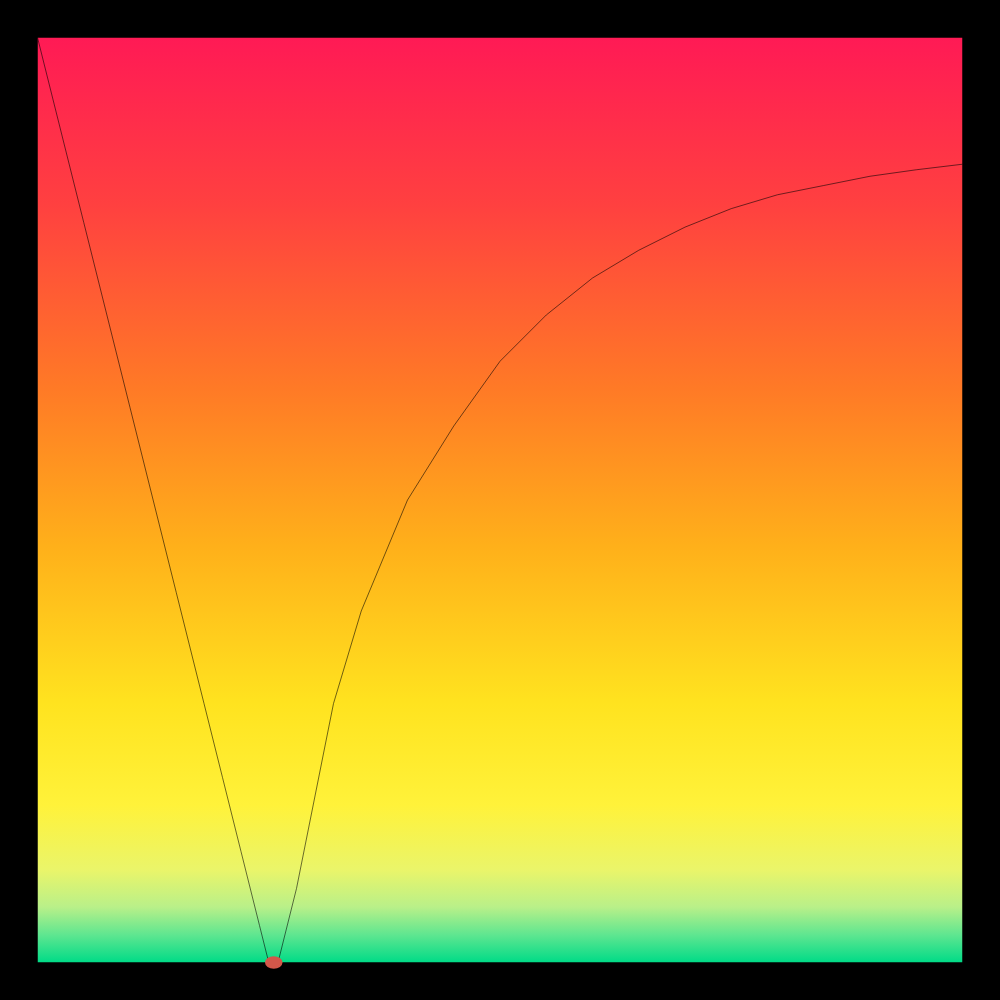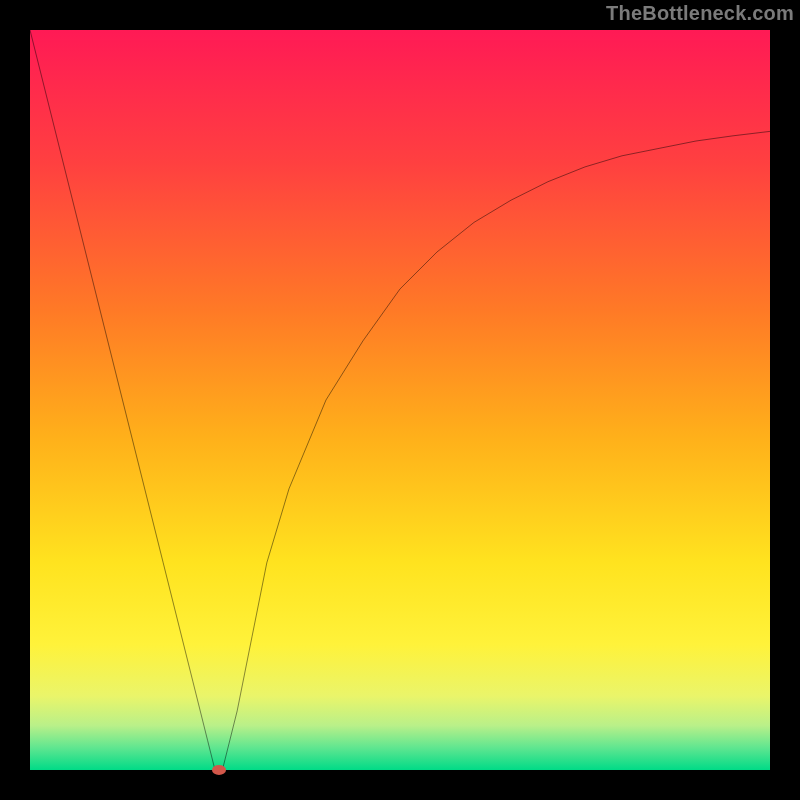--- a/index.html
+++ b/index.html
@@ -54,21 +54,20 @@
     font-size: 20px;
     font-weight: 600;
     color: #7b7b7b;
     letter-spacing: 0.2px;
   }
 </style>
 </head>
 <body>
 
 <div class="frame">
-  <div class="watermark">TheBottleneck.com</div>
   <div class="plot">
     <svg class="gradient" viewBox="0 0 100 100" preserveAspectRatio="none">
       <defs>
         <linearGradient id="bg" x1="0" y1="0" x2="0" y2="1">
             <stop offset="0%" stop-color="#ff1a55"></stop>
             <stop offset="18%" stop-color="#ff4040"></stop>
             <stop offset="38%" stop-color="#ff7a26"></stop>
             <stop offset="55.00000000000001%" stop-color="#ffb01a"></stop>
             <stop offset="72%" stop-color="#ffe31f"></stop>
             <stop offset="83%" stop-color="#fff23a"></stop>

